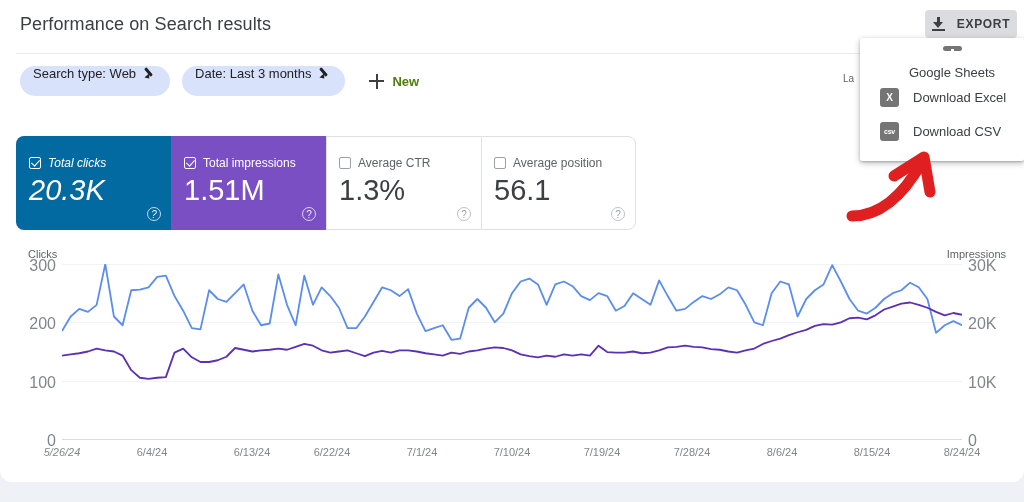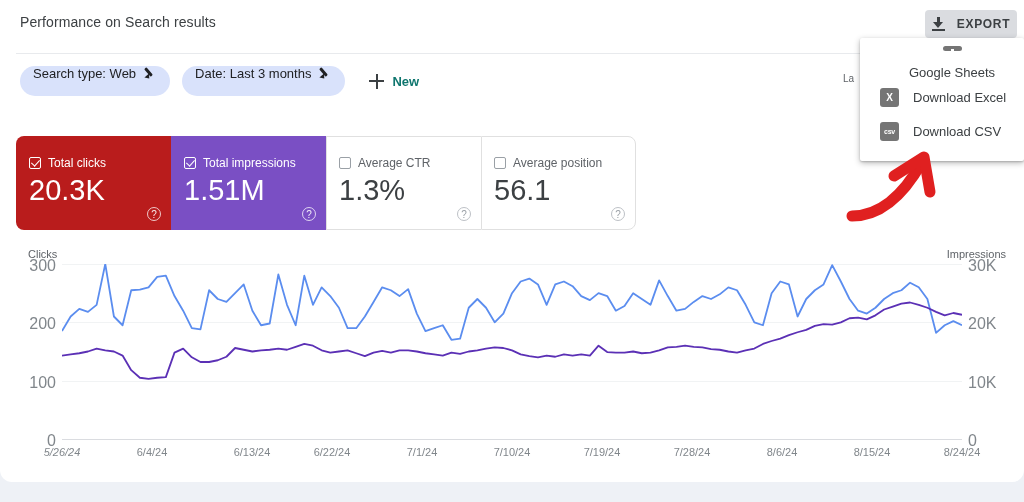--- a/index.html
+++ b/index.html
@@ -16,21 +16,21 @@
     position: absolute; left: 0; top: 0; width: 1024px; height: 482px;
     background: #ffffff; border-radius: 0 0 12px 12px;
   }
 
   
   .header {
     position: absolute; left: 0; top: 0; width: 1024px; height: 54px;
   }
   .page-title {
     position: absolute; left: 20px; top: 14px;
-    font-size: 14px; color: #3c4043; letter-spacing: .1px;
+    font-size: 18px; color: #3c4043; letter-spacing: .1px;
   }
   .hdr-rule {
     position: absolute; left: 16px; top: 53px; width: 992px; height: 1px;
     background: #e8eaed;
   }
 
   
   .export-btn {
     position: absolute; left: 925px; top: 10px; width: 92px; height: 28px;
     background: #dadce0; border-radius: 4px;
@@ -62,36 +62,36 @@
   }
   .pencil .tip {
     position:absolute; left:1px; bottom:0px; width:0;height:0;
     border-left:3px solid transparent; border-right:3px solid transparent;
     border-top:4px solid #202124; transform: rotate(-40deg);
   }
   .new-btn { display:flex; align-items:center; gap:8px; margin-left: 8px; cursor:pointer; padding: 0 4px;}
   .plus { position:relative; width:15px; height:15px; }
   .plus::before { content:""; position:absolute; left:0; top:6px; width:15px; height:2px; background:#3c4043; }
   .plus::after  { content:""; position:absolute; left:6.5px; top:0; width:2px; height:15px; background:#3c4043; }
-  .new-label { font-size:13px; color:#0f766e; font-weight:bold; }
+  .new-label { font-size:13px; color:#4d7c0f; font-weight:bold; }
 
   .last-updated {
     position:absolute; left:843px; top:73px; font-size:10px; color:#5f6368;
     white-space:nowrap; overflow:hidden; width:18px;
   }
 
   
   .cards { position: absolute; left: 16px; top: 136px; display: flex; height: 94px; }
   .card {
     width: 155px; height: 94px; position: relative;
     border: 1px solid #e0e0e0; border-right: none; cursor: pointer;
   }
   .card:last-child { border-right: 1px solid #e0e0e0; }
   .card.sel { border-color: transparent; }
-  .card-1 { background: #b91c1c; border-radius: 8px 0 0 8px; }
+  .card-1 { background: #0369a1; border-radius: 8px 0 0 8px; font-style: italic; }
   .card-2 { background: #7a4fc4; }
   .card-3 { background: #ffffff; }
   .card-4 { background: #ffffff; border-radius: 0 8px 8px 0; }
   .card-top { position:absolute; left:12px; top:19px; display:flex; align-items:center; gap:7px; }
   .cb { width: 12px; height: 12px; border-radius: 2px; position: relative; }
   .cb.on { background: transparent; border: 1.5px solid #ffffff; }
   .cb.on::after {
     content:""; position:absolute; left:2.5px; top:0px; width:4px; height:7px;
     border: solid #ffffff; border-width: 0 1.6px 1.6px 0; transform: rotate(42deg);
   }

